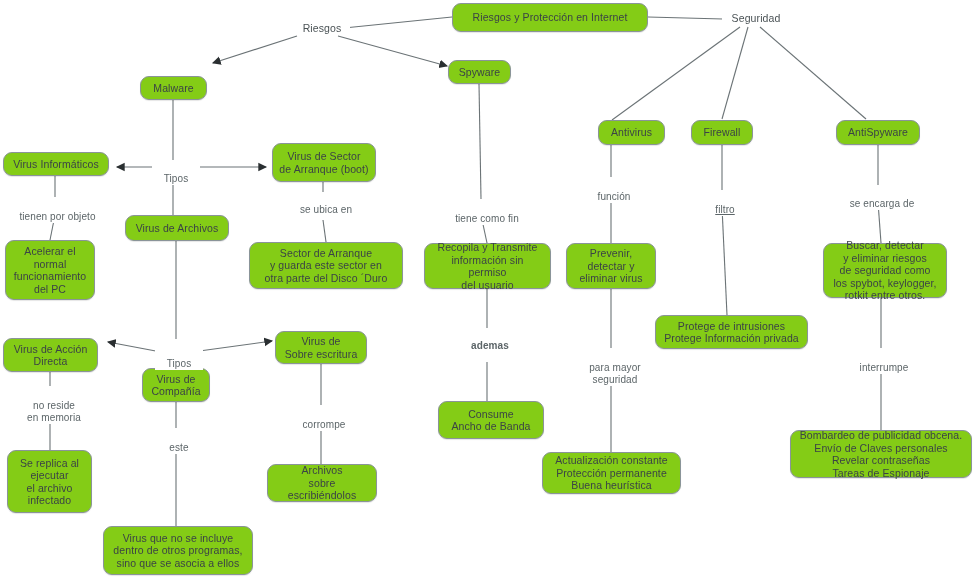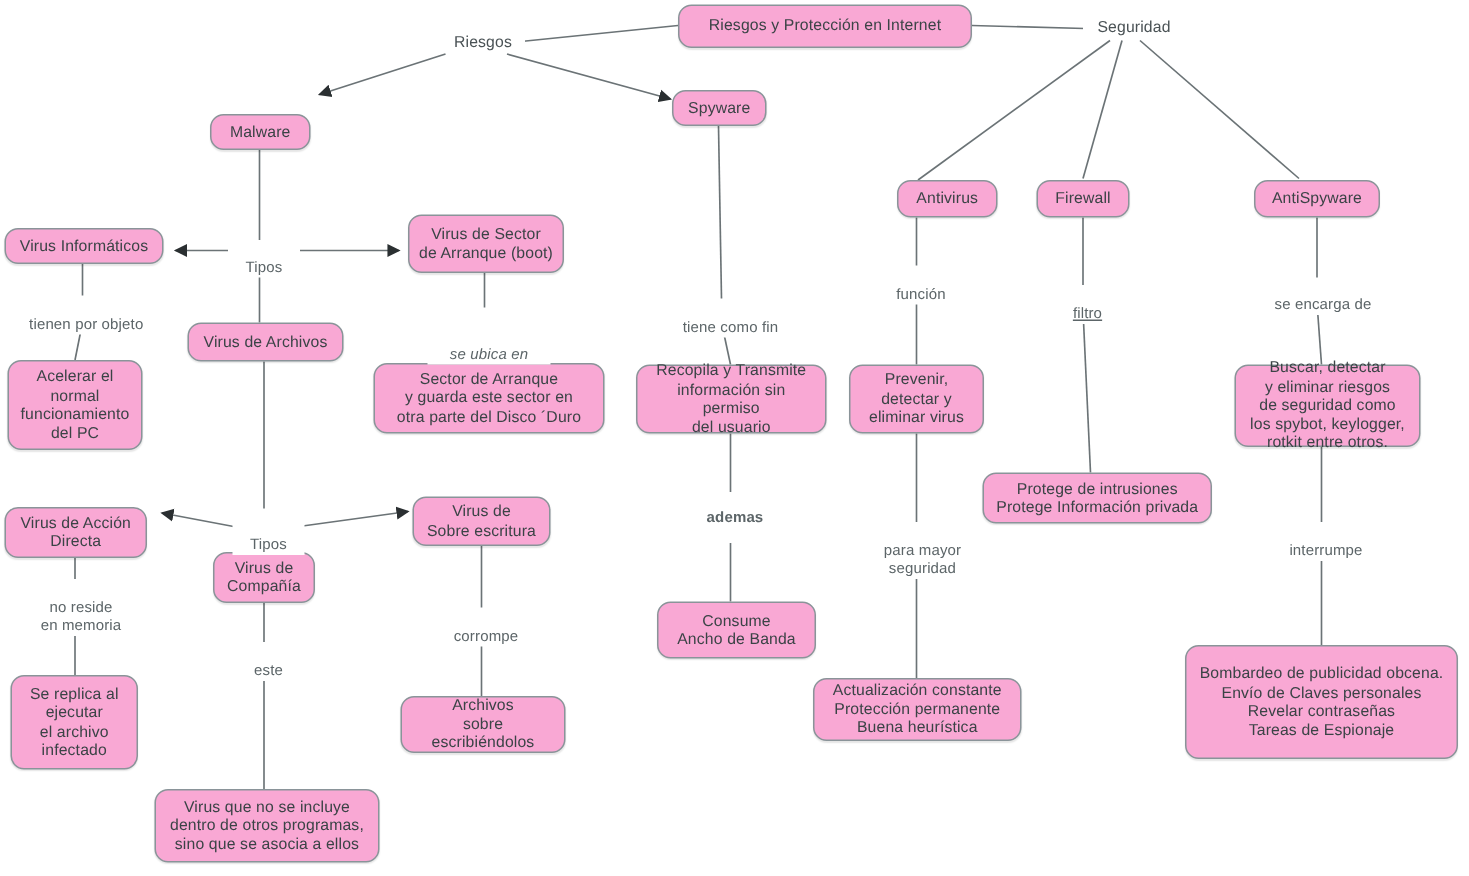--- a/index.html
+++ b/index.html
@@ -21,21 +21,21 @@
   #edges {
     position: absolute;
     left: 0;
     top: 0;
     width: 979px;
     height: 584px;
   }
   .node {
     position: absolute;
     box-sizing: border-box;
-    background: #f9a8d4;
+    background: #84cc16;
     border: 1px solid #8a9499;
     border-radius: 9px;
     color: #3b4346;
     font-size: 10.5px;
     line-height: 12.5px;
     text-align: center;
     display: flex;
     align-items: center;
     justify-content: center;
     padding: 3px 6px;
@@ -247,37 +247,37 @@
 y eliminar riesgos
 de seguridad como
 los spybot, keylogger,
 rotkit entre otros.</span>
   </div>
   <div class="node" style="left:542px; top:452px; width:139px; height:42px;">
     <span>Actualización constante
 Protección permanente
 Buena heurística</span>
   </div>
-  <div class="node" style="left:790px; top:430px; width:182px; height:76px;">
+  <div class="node" style="left:790px; top:430px; width:182px; height:48px;">
     <span>Bombardeo de publicidad obcena.
 Envío de Claves personales
 Revelar contraseñas
 Tareas de Espionaje</span>
   </div>
 
   <div class="linklabel" style="left:152px; top:161px; width:42px;">
     <span>Tipos</span>
   </div>
   <div class="linklabel" style="left:155px; top:346px; width:42px;">
     <span>Tipos</span>
   </div>
   <div class="linklabel" style="left:2px; top:199px; width:105px;">
     <span>tienen por objeto</span>
   </div>
-  <div class="linklabel" style="left:285px; top:219px; width:76px;font-style:italic;">
+  <div class="linklabel" style="left:285px; top:192px; width:76px;">
     <span>se ubica en</span>
   </div>
   <div class="linklabel" style="left:442px; top:201px; width:84px;">
     <span>tiene como fin</span>
   </div>
   <div class="linklabel" style="left:461px; top:328px; width:52px;font-weight:bold;">
     <span>ademas</span>
   </div>
   <div class="linklabel" style="left:14px; top:388px; width:74px;">
     <span>no reside

